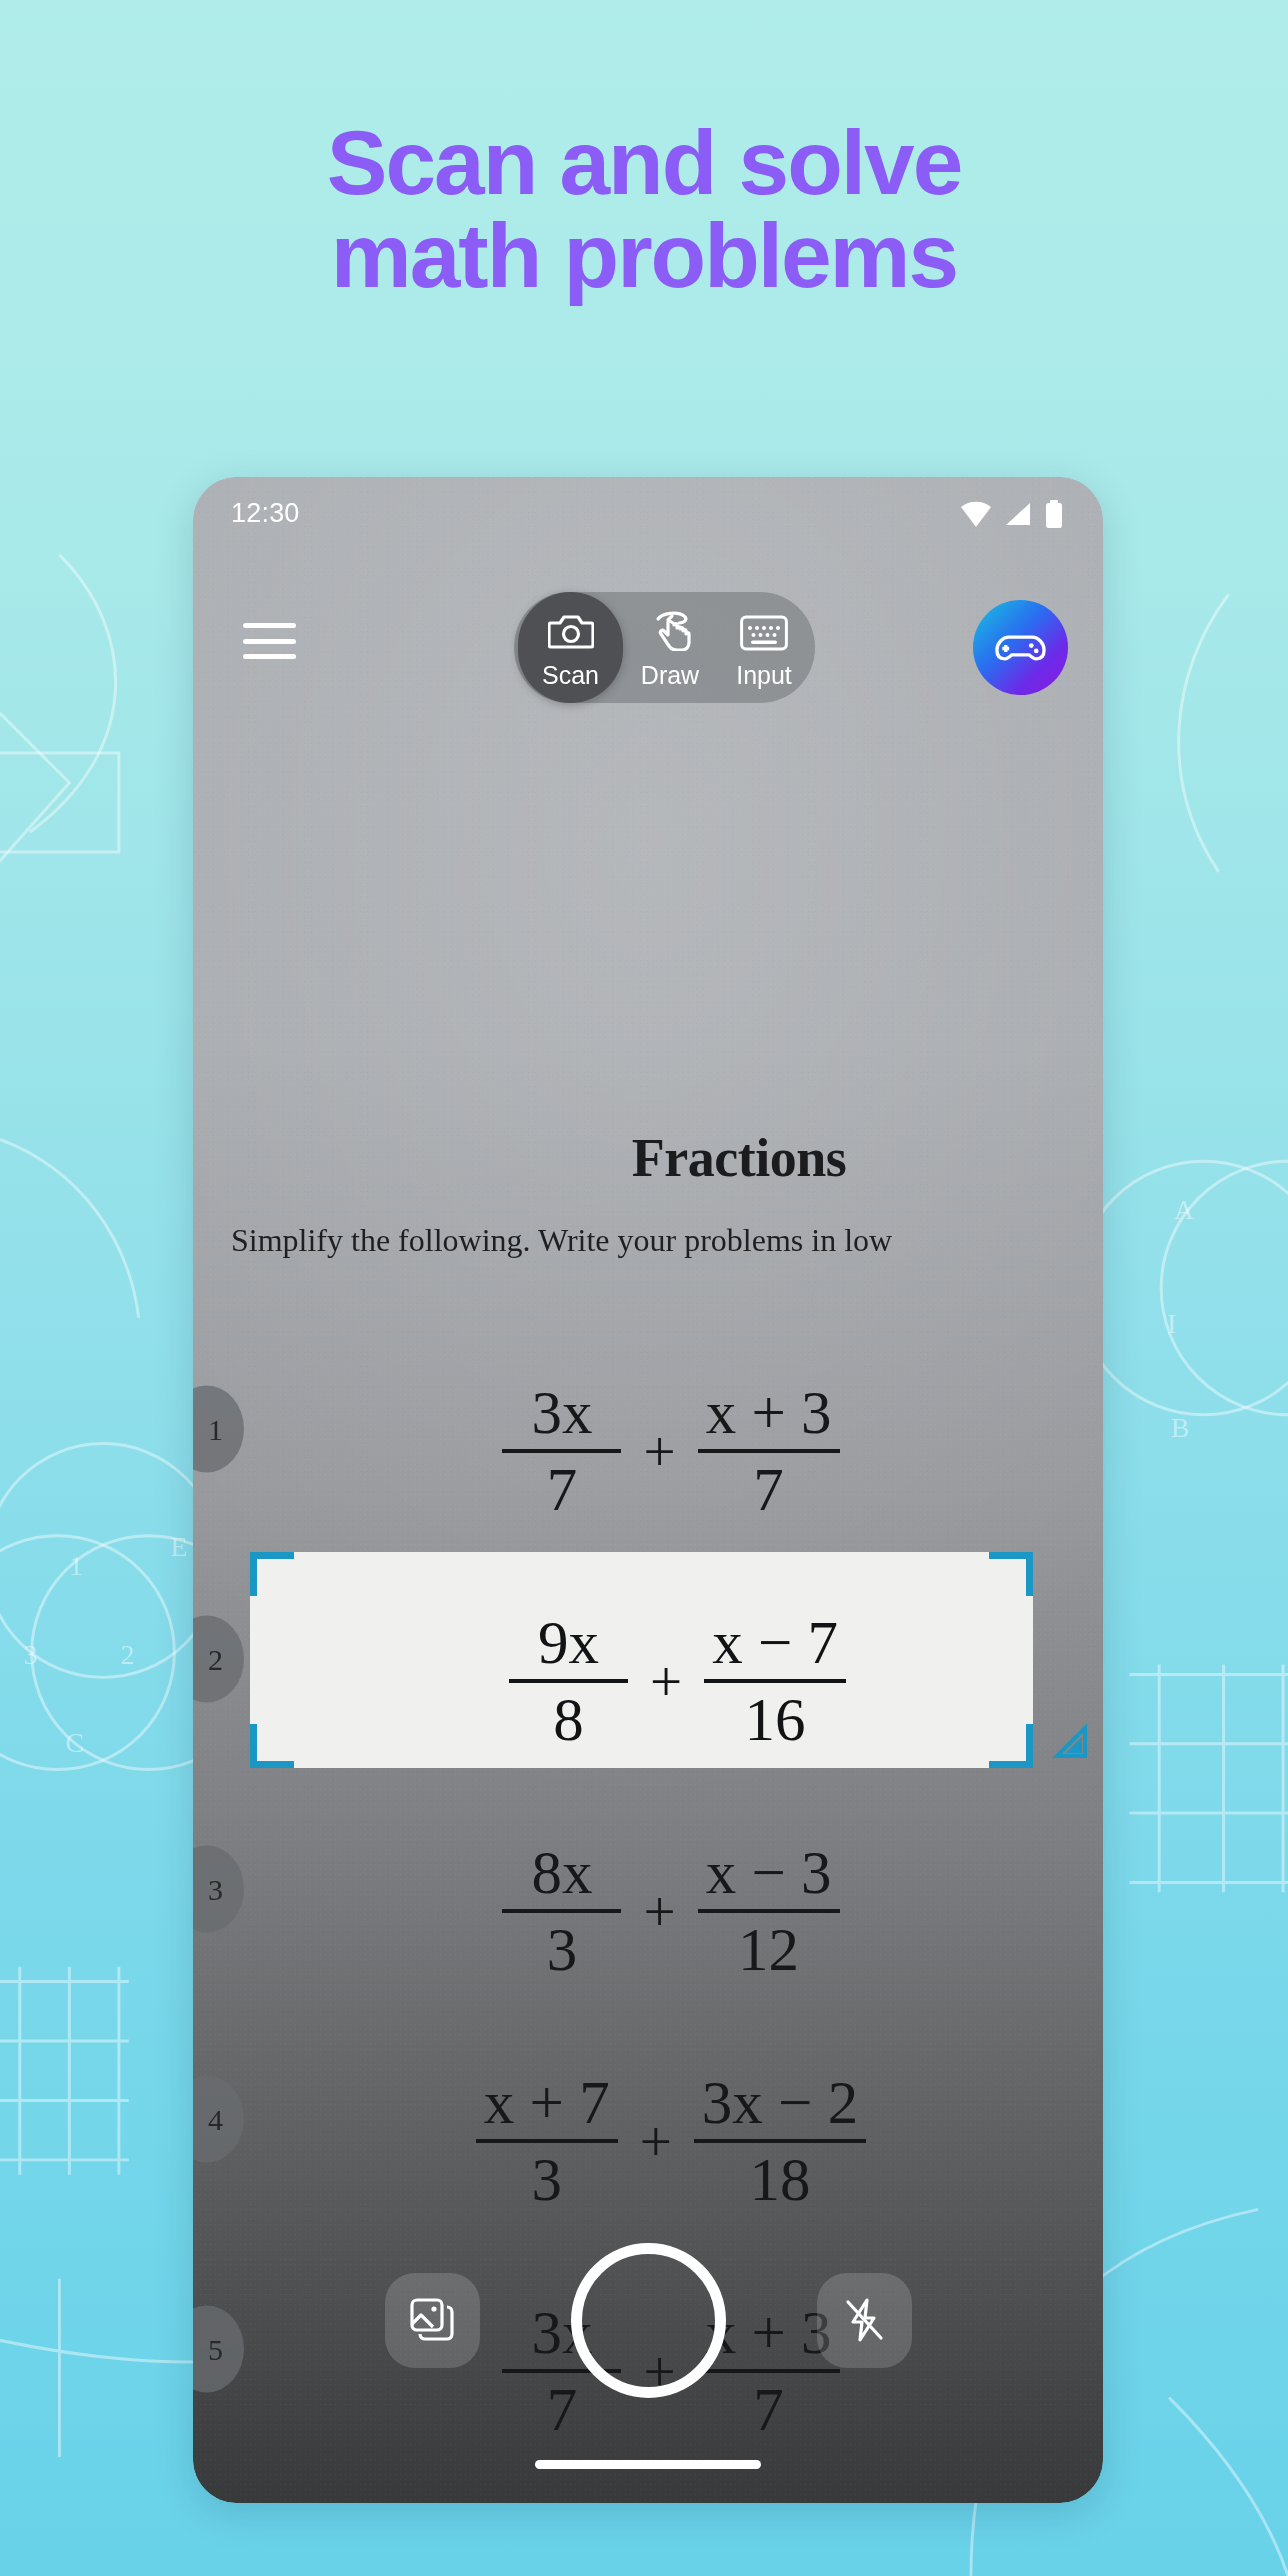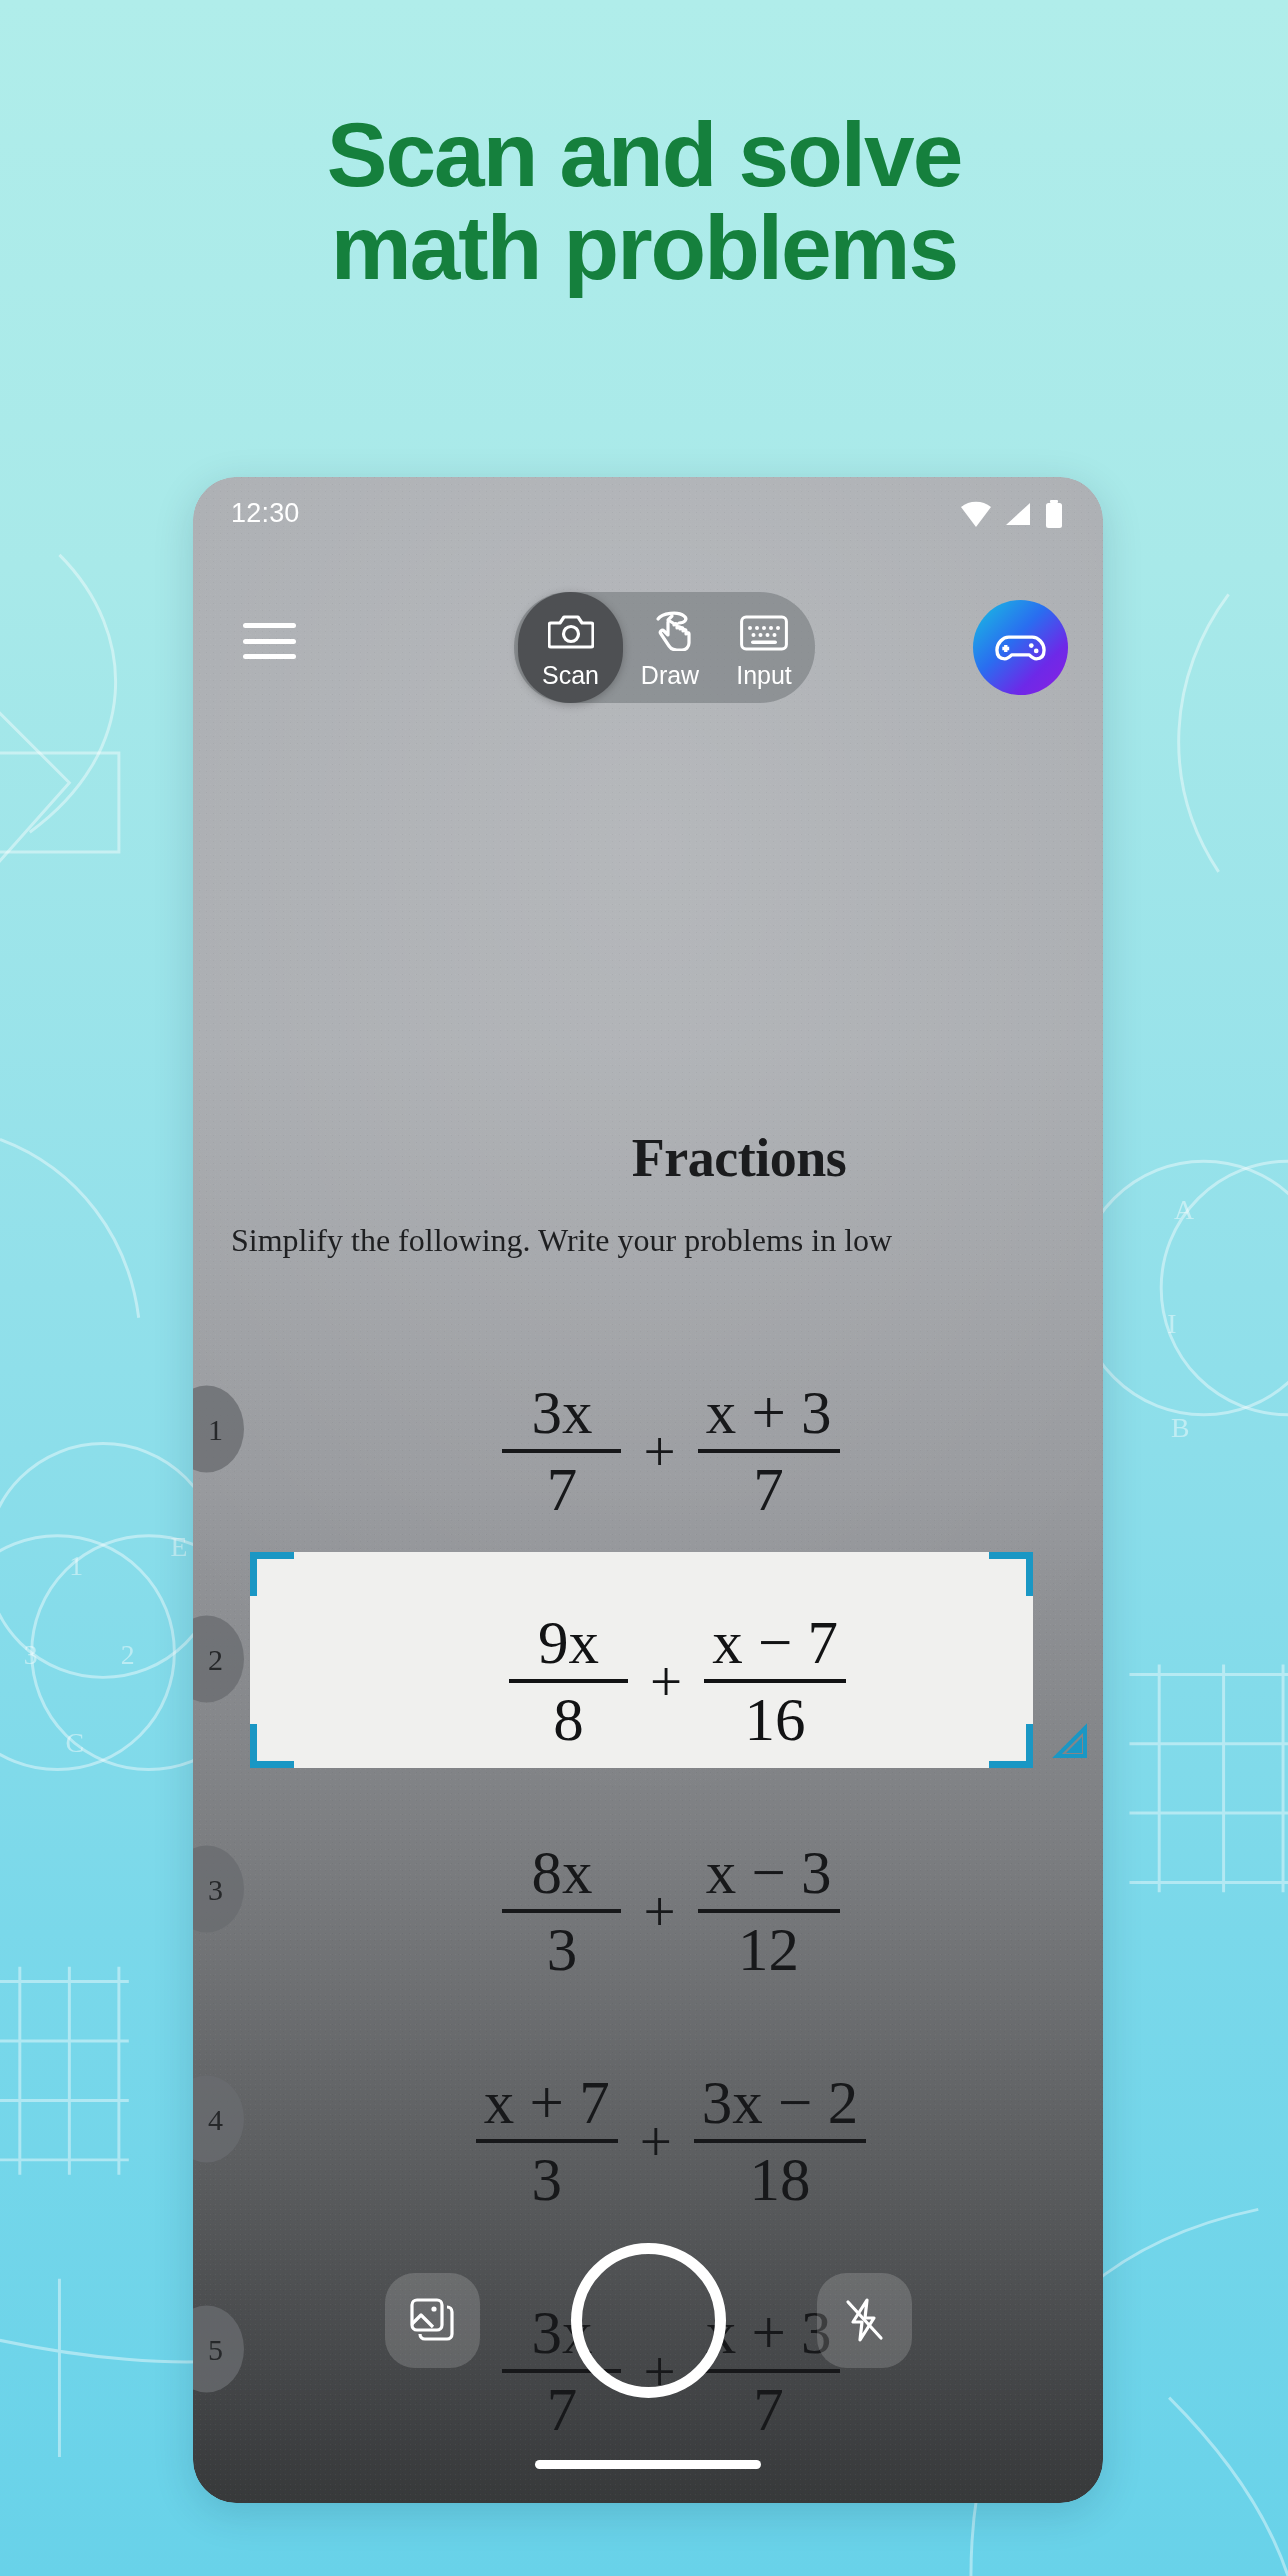--- a/index.html
+++ b/index.html
@@ -10,23 +10,23 @@
     overflow: hidden;
     background: linear-gradient(180deg, #b0edea 0%, #a8e9e9 22%, #92e0ea 50%, #7ad8ea 75%, #68d2e9 100%);
   }
 
   
   .bg-art { position: absolute; inset: 0; width: 1288px; height: 2576px; z-index: 0; }
 
   
   .headline {
     position: absolute;
-    top: 109px; left: 0; width: 1288px;
+    top: 117px; left: 0; width: 1288px;
     text-align: center;
-    color: #15803d;
+    color: #8b5cf6;
     font-weight: 700;
     font-size: 91px;
     line-height: 1.02;
     letter-spacing: -2px;
     z-index: 3;
   }
   .headline .l2 { display: block; }
 
   
   .phone {

